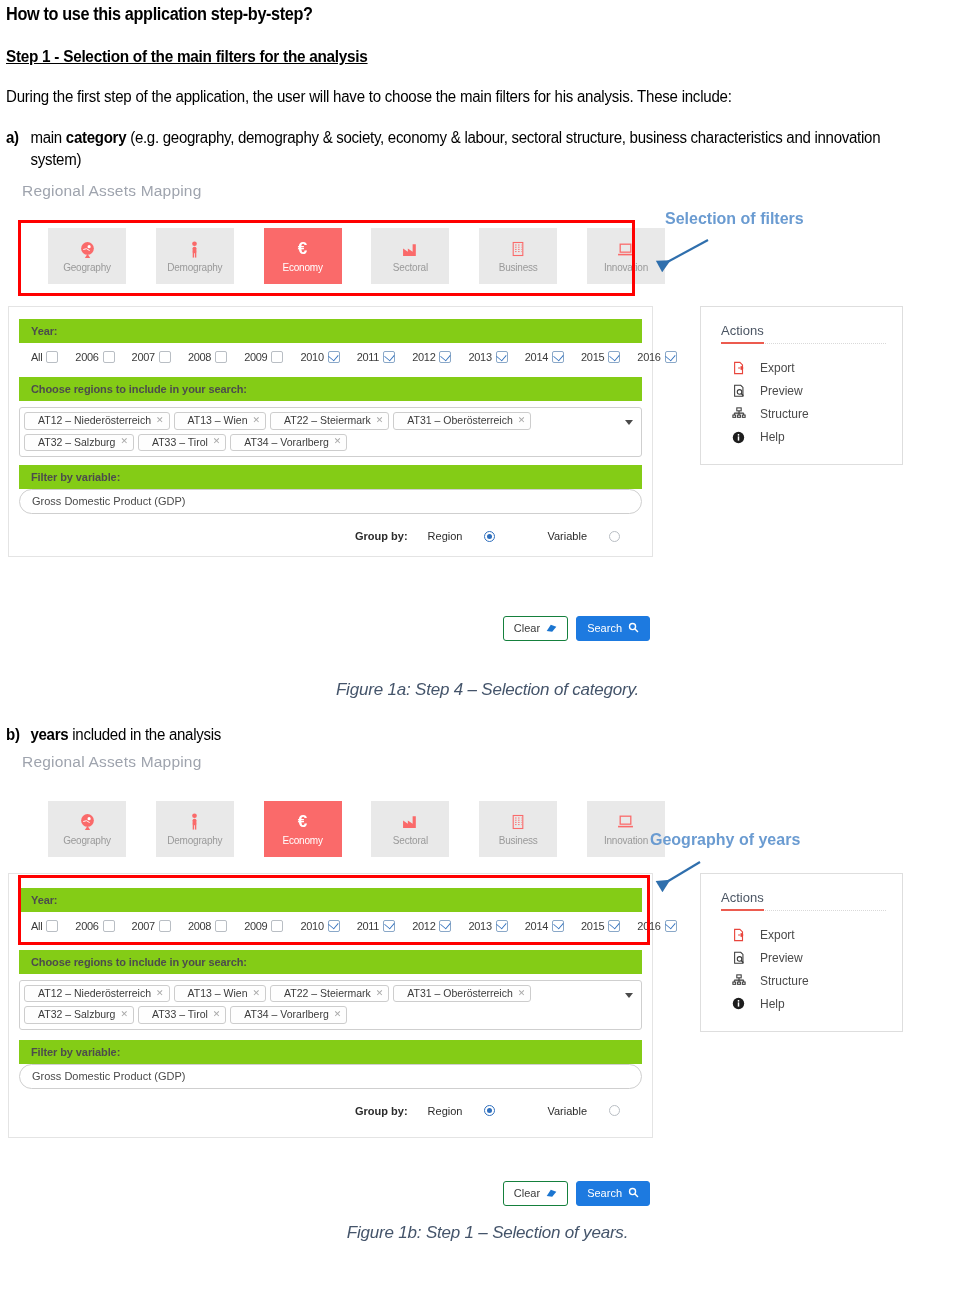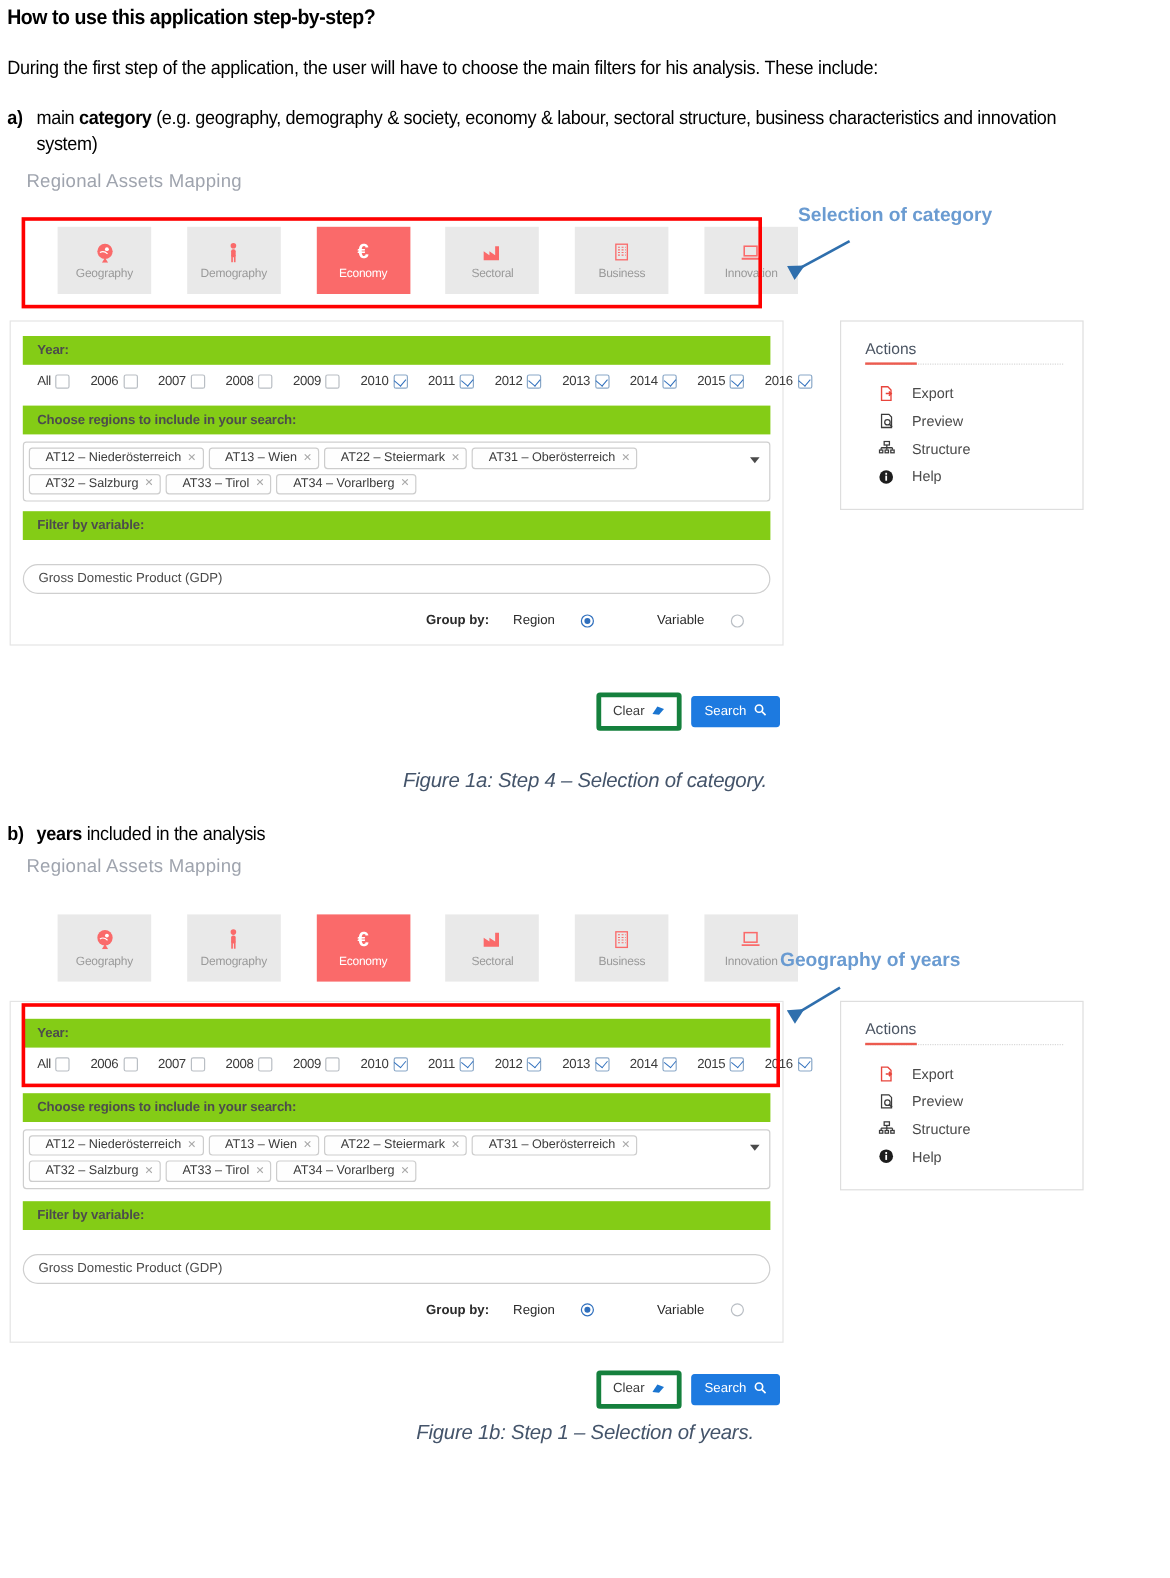--- a/index.html
+++ b/index.html
@@ -197,21 +197,21 @@
     width: 0; height: 0;
     border-left: 4px solid transparent;
     border-right: 4px solid transparent;
     border-top: 5px solid #4a4a4a;
   }
 
   
   .varbox {
     border: 1px solid #cfcfcf;
     border-radius: 14px;
-    margin: 20px 12px 0 12px;
+    margin: 0 12px 0 12px;
     padding: 5px 12px 6px 12px;
     font-size: 11px;
     color: #4a4a4a;
   }
   .groupby {
     display: flex;
     justify-content: flex-end;
     align-items: center;
     gap: 20px;
     font-size: 11px;
@@ -242,21 +242,21 @@
   .btn-row { display: flex; justify-content: flex-end; gap: 8px; align-items: center; }
   .btn {
     font-size: 11px;
     border-radius: 3px;
     padding: 5px 10px;
     display: inline-flex;
     align-items: center;
     gap: 6px;
     line-height: 1;
   }
-  .btn-clear { border: 4px solid #15803d; background: #fff; color: #3a3a3a; }
+  .btn-clear { border: 1px solid #15803d; background: #fff; color: #3a3a3a; }
   .btn-clear .gi { color: #1b75d0; }
   .btn-search { background: #1d7ae0; color: #fff; border: 1px solid #1d7ae0; }
 
   
   .actions {
     border: 1px solid #dedede;
     background: #fff;
     padding: 14px 16px 20px 20px;
   }
   .actions-title {
@@ -283,20 +283,21 @@
     font-size: 17px;
     color: #44546a;
     letter-spacing: -0.2px;
   }
 </style>
 </head>
 <body>
 
 <div class="doc">
   <div class="h-main">How to use this application step-by-step?</div>
+  <div><span class="h-step">Step 1 -  Selection of the main filters for the analysis</span></div>
   <div class="para">During the first step of the application, the user will have to choose the main filters for his analysis. These include:</div>
 
   <div class="list-item">
     <span class="marker">a)</span>
     <span class="body"><span>main </span><b>category</b><span> (e.g. geography, demography &amp; society, economy &amp; labour, sectoral structure, business characteristics and innovation system)</span></span>
   </div>
 </div>
 
 <div class="figure" style="height:510px; position:relative;">
 
@@ -352,21 +353,21 @@
             <rect x="3" y="3" width="10" height="7.5"></rect>
             <path d="M1 12.8h14" stroke-width="1.5"></path>
           </svg>
       </span>
       <span class="lbl">Innovation</span>
     </div>
   </div>
 
   <div class="hl-box" style="left:18px; top:42px; width:617px; height:76px;"></div>
 
-  <div class="annot" style="left:665px; top:32px;">Selection of category</div>
+  <div class="annot" style="left:665px; top:32px;">Selection of filters</div>
   <svg class="annot-arrow" style="left:650px; top:58px;" width="70" height="45" viewBox="0 0 70 45">
     <defs>
         <marker id="ahA" markerWidth="7" markerHeight="7" refX="5.5" refY="3" orient="auto">
       <path d="M6,0 L6,6 L0,3 z" fill="#2f6fad"></path>
         </marker>
       </defs>
     <line x1="58" y1="4" x2="10" y2="30" stroke="#2f6fad" stroke-width="2.2" marker-end="url(#ahA)"></line>
   </svg>
 
   <div class="card" style="position:absolute; left:8px; top:128px; width:645px;">

